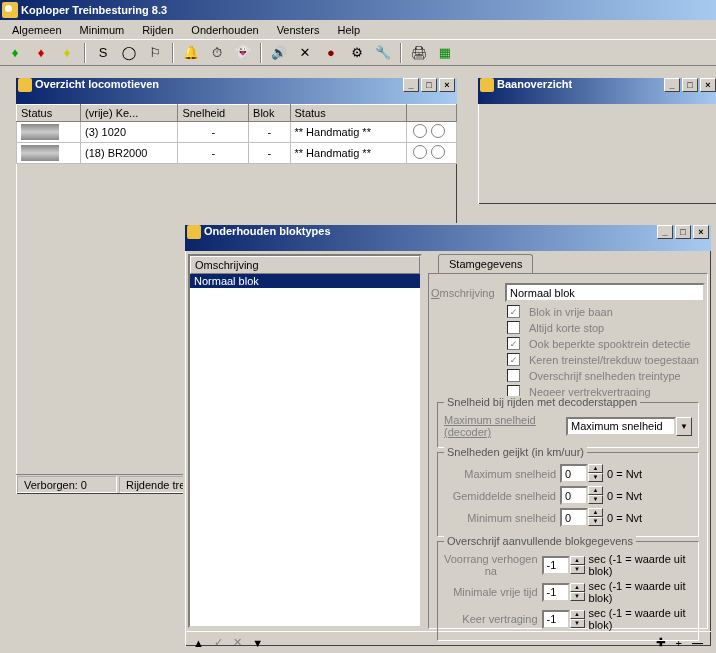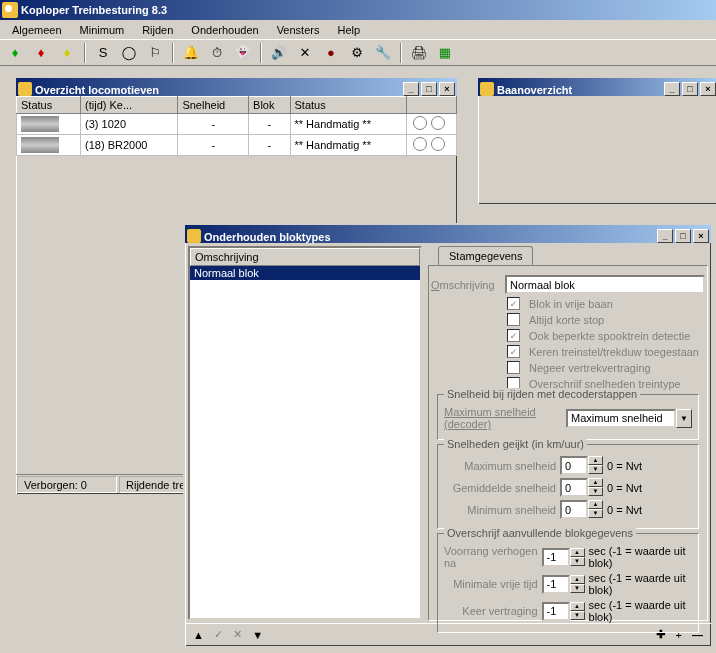--- a/index.html
+++ b/index.html
@@ -7,21 +7,21 @@
 .titlebar { background: linear-gradient(to right, #0a246a, #a6caf0); color: #fff; height: 20px; display: flex; align-items: center; padding: 0 2px; font-weight: bold; }
 .titlebar .icon { width: 16px; height: 16px; background: #f0c040; margin-right: 3px; border-radius: 2px; position: relative; }
 .titlebar .icon::after { content:''; position:absolute; left:3px; top:3px; width:7px; height:7px; border-radius:50%; background:#fff; }
 .menubar { background: #d4d0c8; height: 20px; display: flex; align-items: center; padding: 0 4px; gap: 2px; border-bottom: 1px solid #fff; }
 .menubar span { padding: 2px 8px; }
 .toolbar { background: #d4d0c8; height: 26px; display: flex; align-items: center; padding: 2px 4px; gap: 4px; border-bottom: 1px solid #808080; }
 .tbtn { width: 22px; height: 22px; display: flex; align-items: center; justify-content: center; font-size: 13px; }
 .tbsep { width: 2px; height: 20px; border-left: 1px solid #808080; border-right: 1px solid #fff; margin: 0 2px; }
 .desktop { position: relative; height: calc(100% - 66px); }
 .window { position: absolute; background: #d4d0c8; border: 2px solid #d4d0c8; box-shadow: inset 1px 1px 0 #fff, inset -1px -1px 0 #404040; }
-.win-title { background: linear-gradient(to right, #0a246a, #a6caf0); color: #fff; height: 18px; display: flex; align-items: flex-end; padding: 0 2px; font-weight: bold; }
+.win-title { background: linear-gradient(to right, #0a246a, #a6caf0); color: #fff; height: 26px; display: flex; align-items: flex-start; padding: 0 2px; font-weight: bold; }
 .win-title .ticon { width: 14px; height: 14px; background: #f0c040; margin-right: 3px; border-radius: 2px; }
 .winbtns { margin-left: auto; display: flex; gap: 2px; }
 .winbtn { width: 16px; height: 14px; background: #d4d0c8; border: 1px solid #fff; border-right-color: #404040; border-bottom-color: #404040; display: flex; align-items: center; justify-content: center; font-size: 9px; font-family: Arial; color: #000; font-weight: bold; }
 .grid { border-collapse: collapse; width: 100%; background: #fff; }
 .grid th { background: #d4d0c8; border: 1px solid #808080; border-top-color: #fff; border-left-color: #fff; padding: 2px 4px; font-weight: normal; text-align: left; }
 .grid td { border: 1px solid #c0c0c0; padding: 2px 4px; background: #fff; text-align: left; height: 20px; }
 .thumb { width: 38px; height: 16px; background: linear-gradient(#888,#ccc,#888); }
 .status { position: absolute; bottom: 0; left: 0; right: 0; height: 20px; display: flex; border-top: 1px solid #808080; }
 .statcell { border: 1px inset #fff; padding: 2px 6px; margin: 1px; }
 .listbox { background: #fff; border: 2px inset #d4d0c8; }
@@ -92,21 +92,21 @@
       <div class="winbtns">
         <div class="winbtn">_</div>
         <div class="winbtn">□</div>
         <div class="winbtn">×</div>
       </div>
     </div>
     <table class="grid">
       <tbody>
           <tr>
         <th>Status</th>
-        <th>(tijd) Ke...</th>
+        <th>(vrije) Ke...</th>
         <th>Snelheid</th>
         <th>Blok</th>
         <th>Status</th>
         <th style="width:50px"></th>
       </tr>
       <tr>
         <td>
               <div class="thumb"></div>
             </td>
         <td>(3) 1020</td>
@@ -183,25 +183,25 @@
             <div class="formrow">
                 <span class="checkbox">✓</span>
                 <label>Ook beperkte spooktrein detectie</label>
               </div>
             <div class="formrow">
                 <span class="checkbox">✓</span>
                 <label>Keren treinstel/trekduw toegestaan</label>
               </div>
             <div class="formrow">
                 <span class="checkbox"></span>
+                <label>Overschrijf snelheden treintype</label>
+              </div>
+            <div class="formrow">
+                <span class="checkbox"></span>
                 <label>Negeer vertrekvertraging</label>
-              </div>
-            <div class="formrow">
-                <span class="checkbox"></span>
-                <label>Overschrijf snelheden treintype</label>
               </div>
           </div>
 
           <div class="groupbox">
             <div class="gblabel">Snelheid bij rijden met decoderstappen</div>
             <div class="formrow">
               <label style="flex:1;text-decoration:underline">Maximum snelheid (decoder)</label>
               <div class="dropdown">
                 <input class="txtinput" style="width: 110px;" value="Maximum snelheid">
                 <div class="ddbtn">▼</div>
@@ -242,21 +242,21 @@
                     <div class="spinbtn">▼</div>
                   </div>
                 </div>
                 <span>0 = Nvt</span>
               </div>
           </div>
 
           <div class="groupbox">
             <div class="gblabel">Overschrijf aanvullende blokgegevens</div>
             <div class="formrow">
-                <label style="width:112px;text-align:left">Voorrang verhogen na</label>
+                <label style="width:112px;text-align:center">Voorrang verhogen na</label>
                 <div class="spinner">
                   <input class="txtinput" style="width: 28px;" value="-1">
                   <div class="spinbtns">
                     <div class="spinbtn">▲</div>
                     <div class="spinbtn">▼</div>
                   </div>
                 </div>
                 <span>sec (-1 = waarde uit blok)</span>
               </div>
             <div class="formrow">

